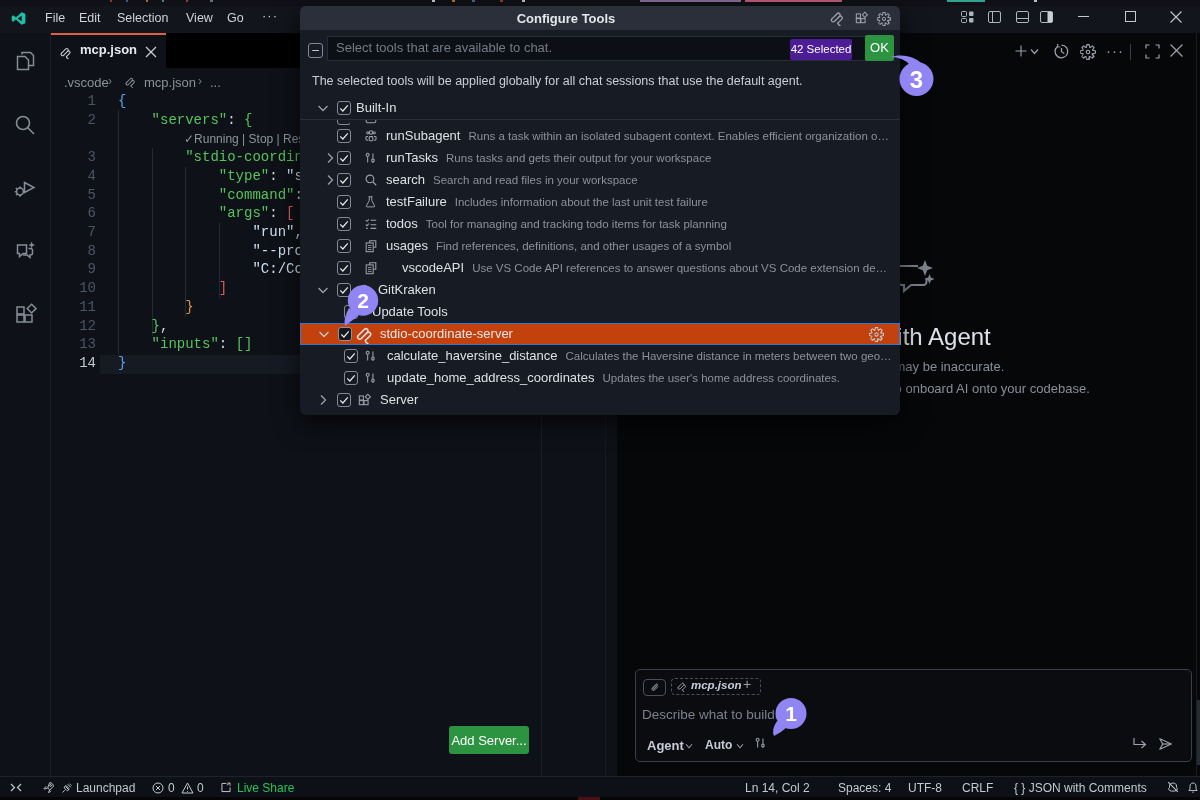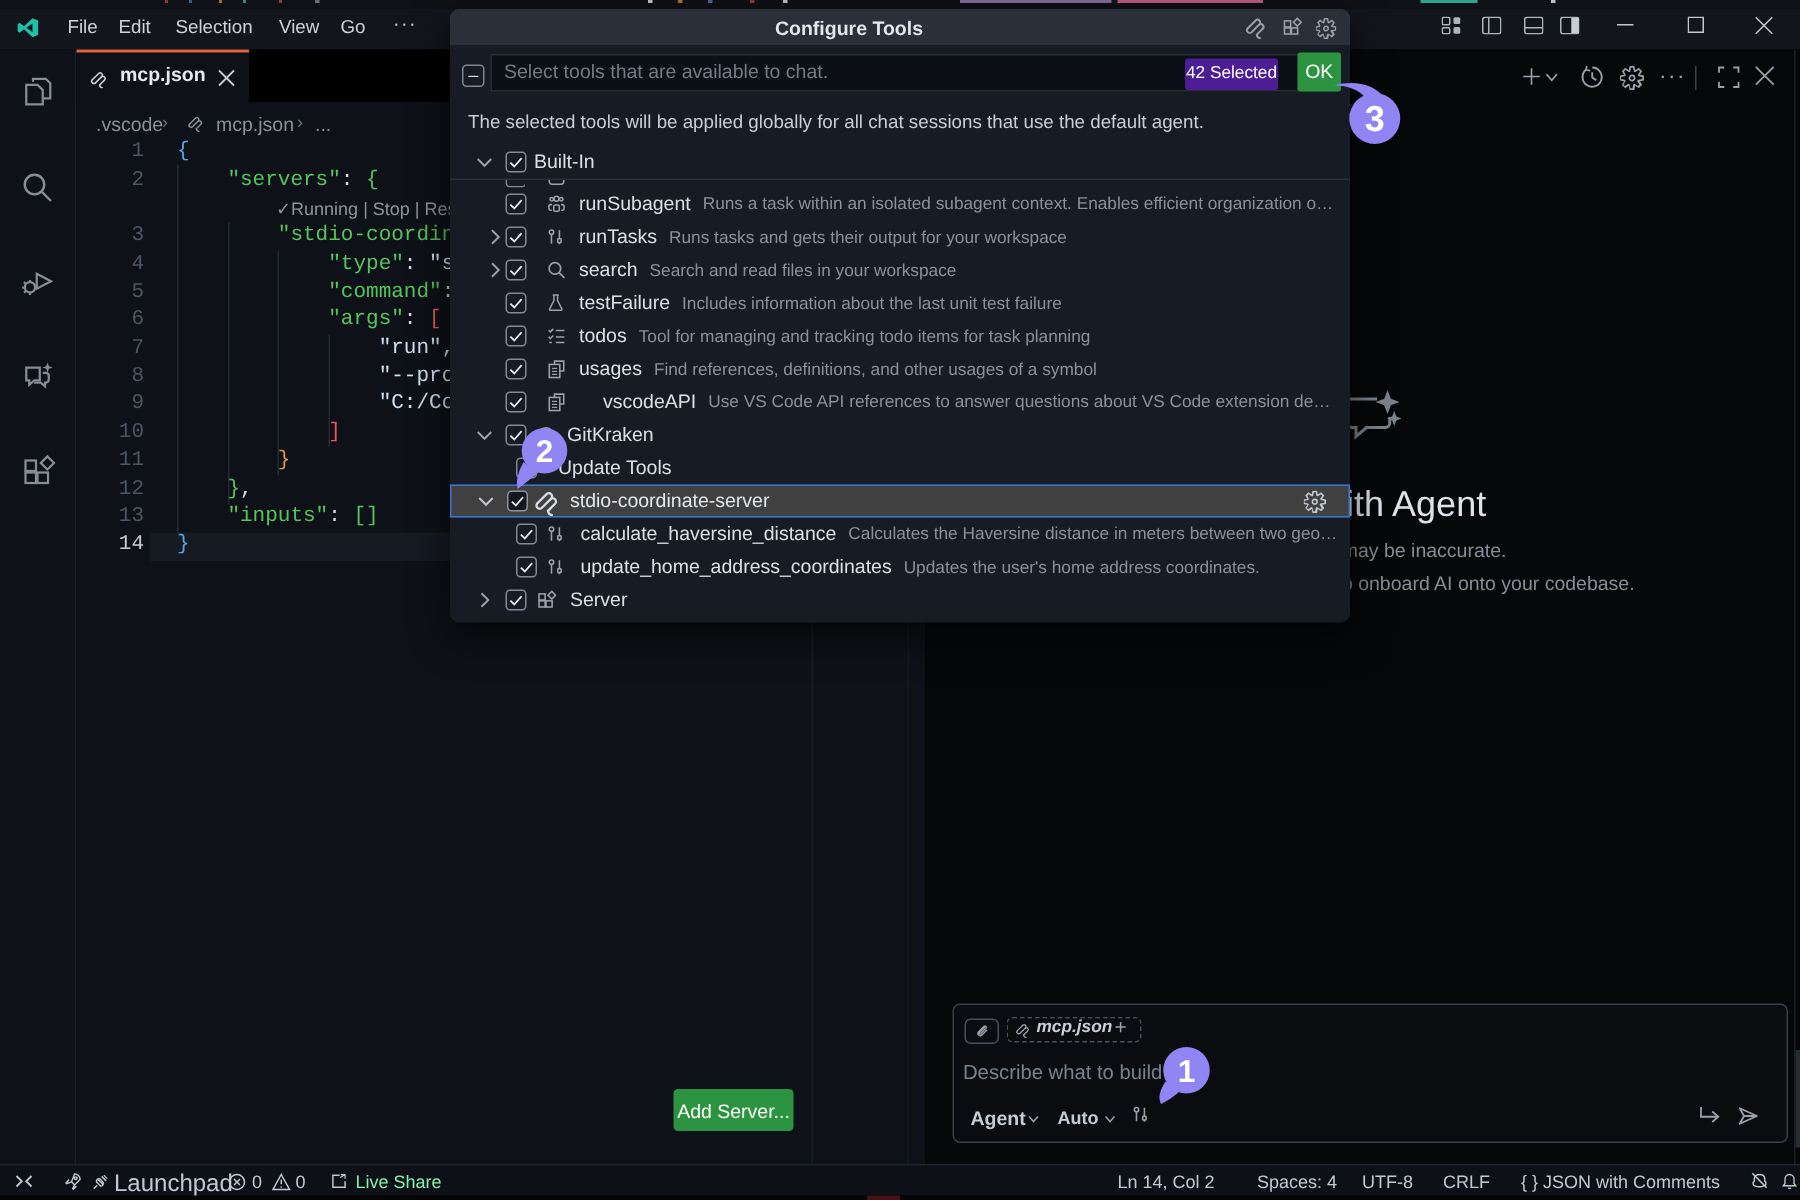--- a/index.html
+++ b/index.html
@@ -267,36 +267,36 @@
       <path d="M1 1 L4.5 4.5 L1 8 M11 1 L7.5 4.5 L11 8"></path>
     </svg>
   <svg class="abs" style="left:42px;top:781px;" width="13" height="13" viewBox="0 0 16 16" fill="none" stroke="#c3c9d1" stroke-width="1.2">
     <path d="M9.5 2 C12 2 14 4 14 6.5 L9.5 11 L7 8.5 Z M7 8.5 L3 10 L2.5 9.5 L5 6.5 M9.5 11 L8 14 L8.5 14.5 L11 12"></path>
       <circle cx="10.5" cy="5.5" r="1.1"></circle>
   </svg>
   <svg class="abs" style="left:61px;top:782px;" width="12" height="12" viewBox="0 0 16 16" fill="none" stroke="#c3c9d1" stroke-width="1.3">
     <path d="M5 11 L2 14 M6 6 L10 10 M9 3 L13 7 M10.5 8.5 C11 10 9.5 12 8 11.5 L4.5 8 C4 6.5 5.5 4.5 7.5 5.2 Z"></path>
       <path d="M11 2 L14 5" stroke-width="1"></path>
   </svg>
-  <div class="abs" style="left:76px;top:781px;color:#c3c9d1;font-size:16px;">Launchpad</div>
+  <div class="abs" style="left:76px;top:781px;color:#c3c9d1;font-size:12px;">Launchpad</div>
   <svg class="abs" style="left:152px;top:782px;" width="12" height="12" viewBox="0 0 12 12" fill="none" stroke="#c3c9d1" stroke-width="1">
       <circle cx="6" cy="6" r="5"></circle>
       <path d="M4 4 L8 8 M8 4 L4 8"></path>
     </svg>
   <div class="abs" style="left:168px;top:781px;color:#c3c9d1;font-size:12px;">0</div>
   <svg class="abs" style="left:181px;top:782px;" width="13" height="12" viewBox="0 0 13 12" fill="none" stroke="#c3c9d1" stroke-width="1">
       <path d="M6.5 1 L12 11 H1 Z"></path>
       <path d="M6.5 4.5 V7.5 M6.5 9 V9.8"></path>
     </svg>
   <div class="abs" style="left:197px;top:781px;color:#c3c9d1;font-size:12px;">0</div>
   <svg class="abs" style="left:219px;top:781px;" width="14" height="13" viewBox="0 0 16 16" fill="none" stroke="#c3c9d1" stroke-width="1.2">
       <path d="M9 5 L13 2.5 M13 2.5 L13 6 M13 2.5 L9.5 2.5" stroke-width="1"></path>
       <path d="M8.5 3 H3 V13 H13 V8"></path>
     </svg>
-  <div class="abs" style="left:237px;top:781px;color:#86efac;font-size:12px;">Live Share</div>
+  <div class="abs" style="left:237px;top:781px;color:#22c55e;font-size:12px;">Live Share</div>
   <div class="abs" style="left:745px;top:781px;color:#c3c9d1;font-size:12px;">Ln 14, Col 2</div>
   <div class="abs" style="left:838px;top:781px;color:#c3c9d1;font-size:12px;">Spaces: 4</div>
   <div class="abs" style="left:908px;top:781px;color:#c3c9d1;font-size:12px;">UTF-8</div>
   <div class="abs" style="left:962px;top:781px;color:#c3c9d1;font-size:12px;">CRLF</div>
   <div class="abs" style="left:1014px;top:781px;color:#c3c9d1;font-size:12px;">{ } JSON with Comments</div>
   <svg class="abs" style="left:1166px;top:780px;" width="14" height="14" viewBox="0 0 16 16" fill="none" stroke="#c3c9d1" stroke-width="1.1">
     <path d="M4 7 C4 4.5 5.8 3.5 8 3.5 C10.2 3.5 12 4.5 12 7 V8.5 C12 9 12.5 9 12.8 9.3 V11 C12.8 11.5 10.8 12.8 8 12.8 C5.2 12.8 3.2 11.5 3.2 11 V9.3 C3.5 9 4 9 4 8.5 Z"></path>
     <path d="M2.5 2.5 L13.5 13.5" stroke-width="1.2"></path>
   </svg>
   <svg class="abs" style="left:1187px;top:781px;" width="12" height="13" viewBox="0 0 16 16" fill="none" stroke="#c3c9d1" stroke-width="1.2">
@@ -480,21 +480,21 @@
 
     <div class="qrow" style="top:295px;">
       <div class="cbx" style="left:44px;">
           <svg width="12" height="12" viewBox="0 0 16 16">
             <path d="M3 8.5 L6.5 12 L13 4.5" stroke="#e8eaee" stroke-width="1.6" fill="none"></path>
           </svg>
         </div>
       <div class="qlabel" style="left:72px;">Update Tools</div>
     </div>
 
-    <div class="qrow" style="top:317px;background:#404040;border:1px solid #3577d4;box-sizing:border-box;">
+    <div class="qrow" style="top:317px;background:#c2410c;border:1px solid #3577d4;box-sizing:border-box;">
       <svg class="chev" style="left:15px;top:2px;" width="16" height="16" viewBox="0 0 16 16" fill="none" stroke="#c3c8d1" stroke-width="1.3">
           <path d="M3.5 6 L8 10.5 L12.5 6"></path>
         </svg>
       <div class="cbx" style="left:37px;top:3px;border-color:#8d939e;background:#14171d;">
           <svg width="12" height="12" viewBox="0 0 16 16">
             <path d="M3 8.5 L6.5 12 L13 4.5" stroke="#e8eaee" stroke-width="1.6" fill="none"></path>
           </svg>
         </div>
       <svg class="abs" style="left:55px;top:1px;color:#d9dde3;" width="19" height="19" viewBox="0 0 16 16">
           <use href="#mcp"></use>

